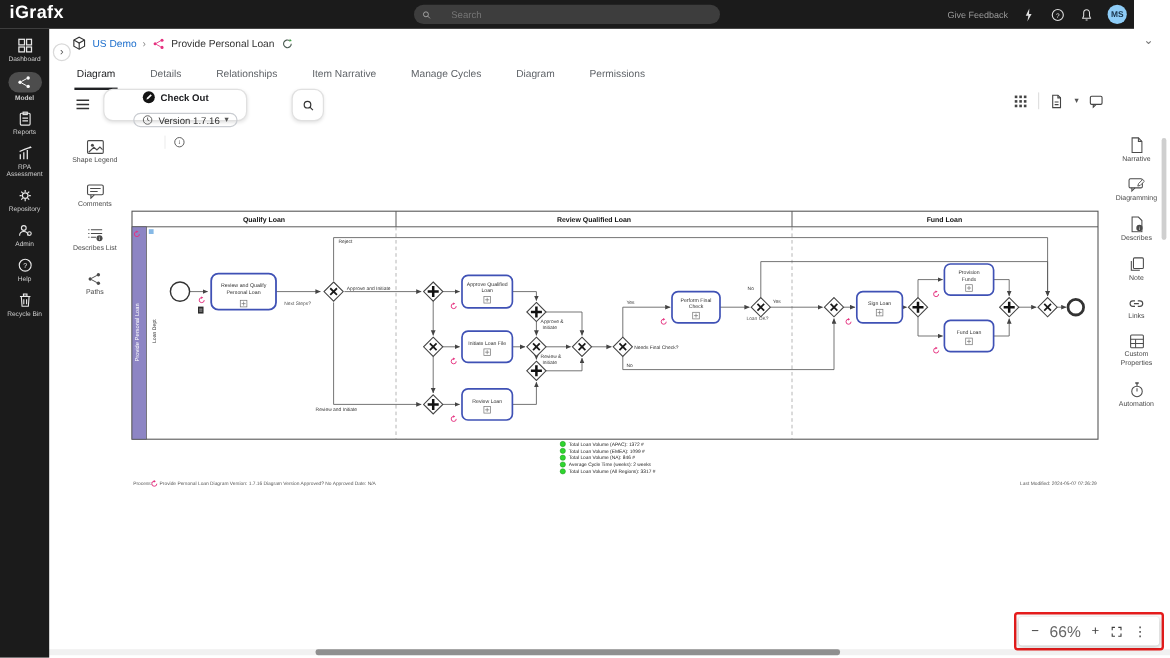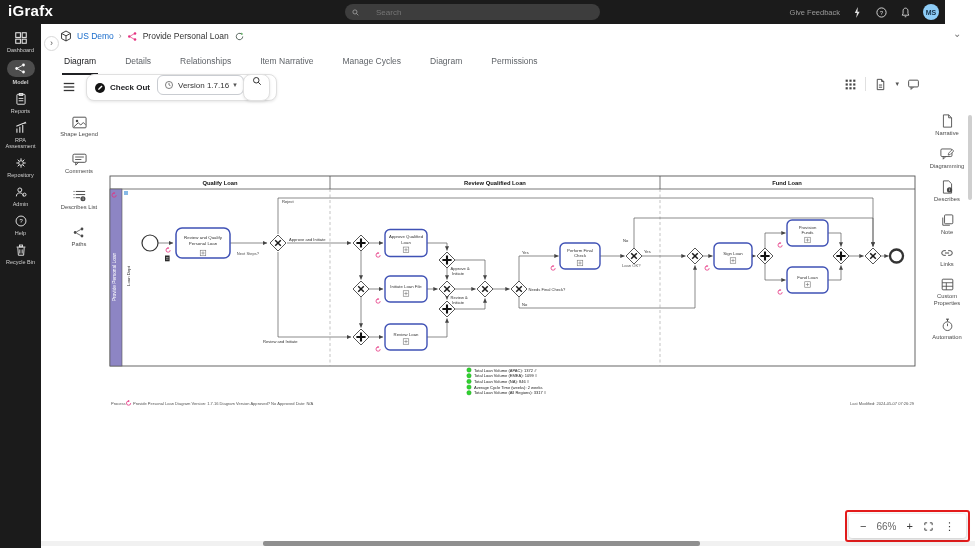--- a/index.html
+++ b/index.html
@@ -24,45 +24,45 @@
   #crumb-root { color:#1a6dcc; cursor:pointer; }
   #crumb-sep { color:#888; }
   #crumb-current { color:#333; }
   #expand-btn { position:absolute; left:44px; top:36px; width:15px; height:15px; border:1px solid #d9d9d9; border-radius:50%; color:#555; font-size:9px; line-height:13px; text-align:center; background:#fff; cursor:pointer; }
   #panel-collapse { position:absolute; left:953px; top:28px; color:#777; font-size:10px; cursor:pointer; }
   #tabs { position:absolute; left:62px; top:50px; display:flex; gap:25px; }
   .tab { font-size:8.5px; color:#5f6368; padding:6px 2px 7px 2px; cursor:pointer; }
   .tab.active { color:#202124; font-weight:normal; border-bottom:2.5px solid #202124; }
   
   #toolbar { position:absolute; left:60px; top:74px; width:860px; height:30px; }
-  .tb-group { position:absolute; display:flex; border:1px solid #e0e0e0; border-radius:8px; background:#fff; box-shadow:0 1px 3px rgba(0,0,0,.10); height:27px; }
+  .tb-group { position:absolute; display:flex; align-items:center; border:1px solid #e0e0e0; border-radius:8px; background:#fff; box-shadow:0 1px 3px rgba(0,0,0,.10); height:27px;flex-direction:column; }
   #grp-main { left:26px; top:0; padding:0 7px; gap:7px; }
   #hamburger { position:absolute; left:2px; top:6px; cursor:pointer; }
   #checkout-btn { display:flex; align-items:center; gap:4px; font-size:8px; font-weight:bold; color:#202124; cursor:pointer; }
-  #version-pill { display:flex; align-items:center; gap:4px; border:1px solid #c9ccd1; border-radius:6px; height:20px; padding:0 6px; font-size:8px; color:#333; cursor:pointer; }
+  #version-pill { display:flex; align-items:center; gap:4px; border:1px solid #c9ccd1; border-radius:6px; height:20px; padding:0 6px; font-size:8px; color:#333; cursor:pointer;margin-left:17px; }
   #info-btn { border-left:1px solid #eee; padding-left:6px; height:17px; display:flex; align-items:center; cursor:pointer; }
   #search-btn { left:183px; top:0; width:27px; justify-content:center; cursor:pointer; }
   #tb-right { position:absolute; right:0px; top:3px; display:flex; align-items:center; gap:8px; }
   .vdiv { width:1px; height:14px; background:#e0e0e0; }
   .caret { font-size:7px; color:#555; }
   
   #left-rail { position:absolute; left:59px; top:116px; width:40px; display:flex; flex-direction:column; gap:15px; }
   #right-rail { position:absolute; left:926px; top:114px; width:42px; display:flex; flex-direction:column; gap:11px; }
   .rail-item { display:flex; flex-direction:column; align-items:center; gap:2px; font-size:5.8px; color:#4a4a4a; text-align:center; line-height:1.15; cursor:pointer; }
   
   #diagram-wrap { position:absolute; left:108px; top:172px; width:808px; height:240px; }
   
   #vscroll { position:absolute; left:968px; top:115px; width:4px; height:85px; background:#cfcfcf; border-radius:2px; }
   #hscroll-track { position:absolute; left:41px; top:541px; width:934px; height:5px; background:#f1f1f1; }
   #hscroll-thumb { position:absolute; left:263px; top:541px; width:437px; height:5px; background:#8f8f8f; border-radius:2px; }
   
   #zoom-highlight { position:absolute; left:845px; top:510px; width:125px; height:32px; border:2.5px solid #e51c1c; border-radius:3px; z-index:40; }
   #zoom-pill { position:absolute; left:849px; top:514px; width:117px; height:24px; background:#fff; border-radius:3px; box-shadow:0 1px 4px rgba(0,0,0,.25); display:flex; align-items:center; justify-content:space-around; z-index:41; padding:0 6px; }
   .zbtn { color:#3c3c3c; font-size:11px; cursor:pointer; }
-  #zoom-level { color:#666; font-size:10px; }
+  #zoom-level { color:#666; font-size:13px; }
   svg text { user-select:none; }
 </style>
 </head>
 <body>
 
 <div id="topbar">
   <div id="logo">iGrafx</div>
   <div id="searchbox">
     <svg class="tb-ic" viewBox="0 0 24 24" style="width:9px;height:9px;">
         <circle cx="10.5" cy="10.5" r="5.5" fill="none" stroke="#aaa" stroke-width="2"></circle>

